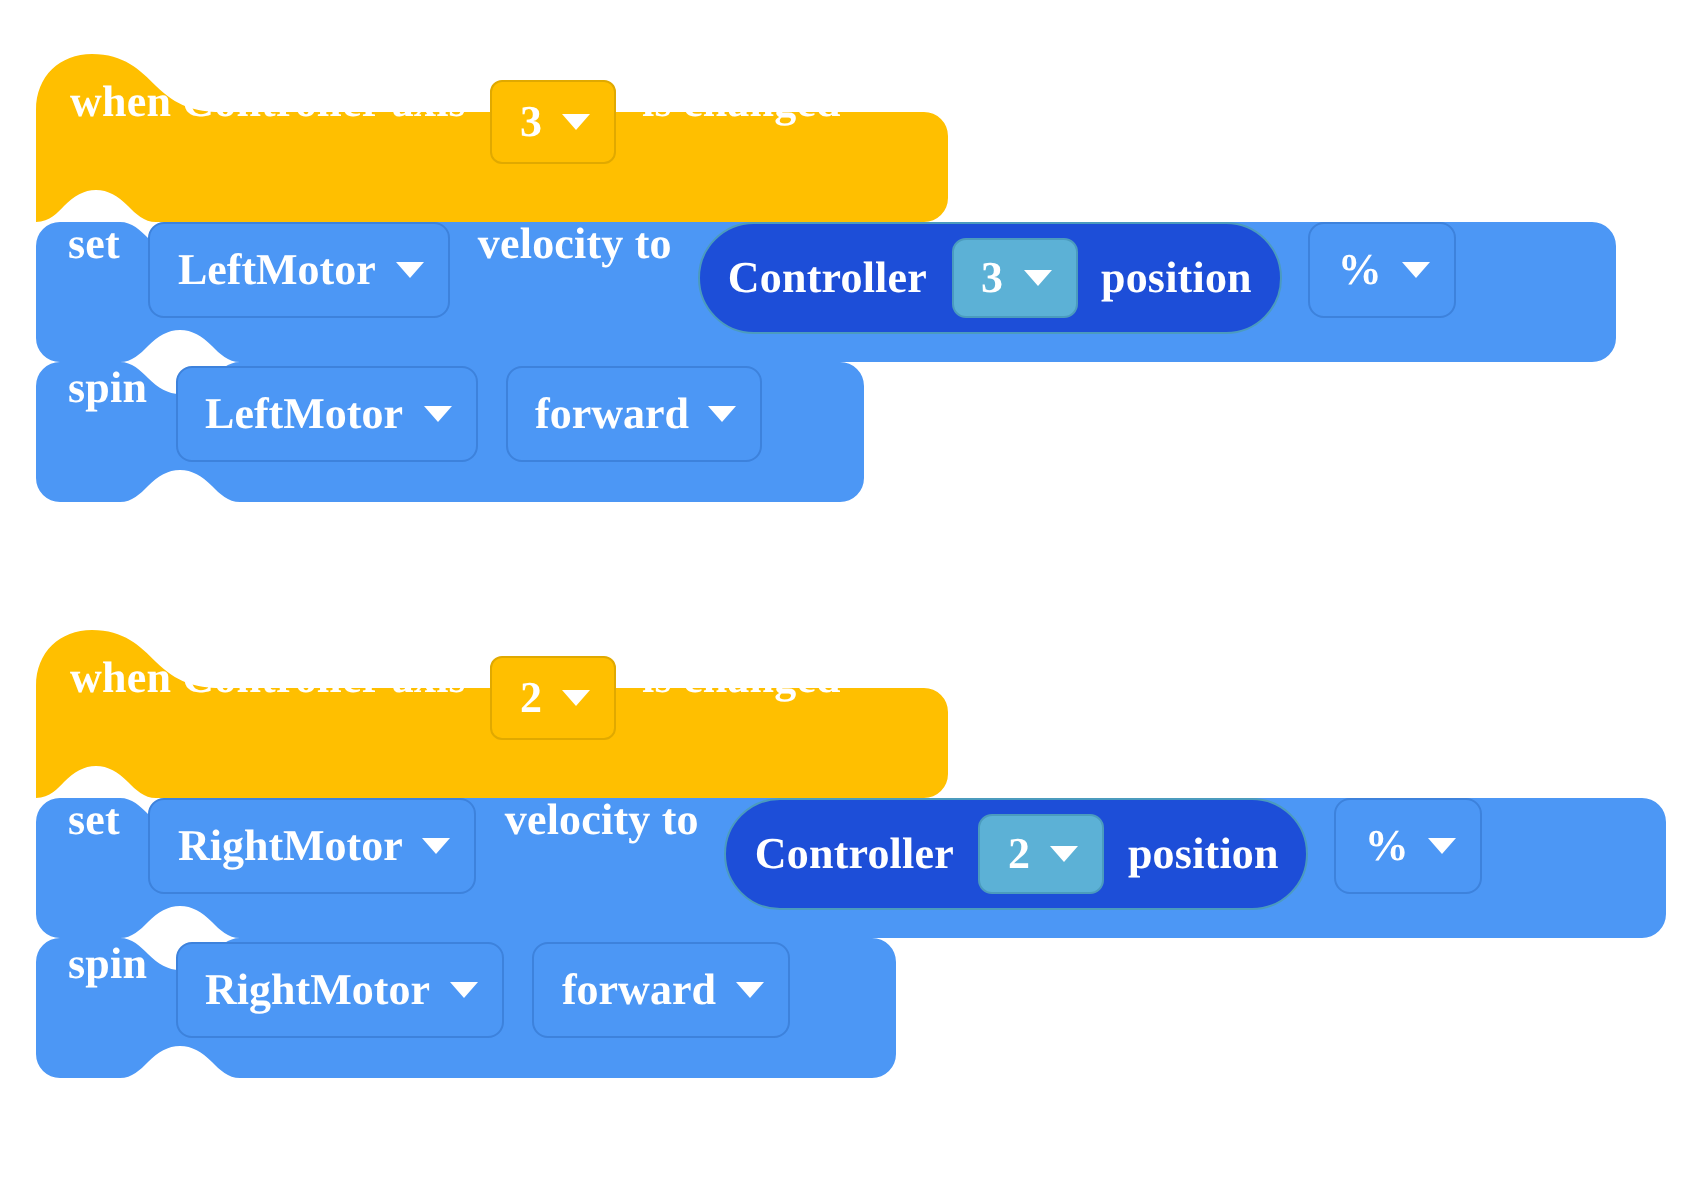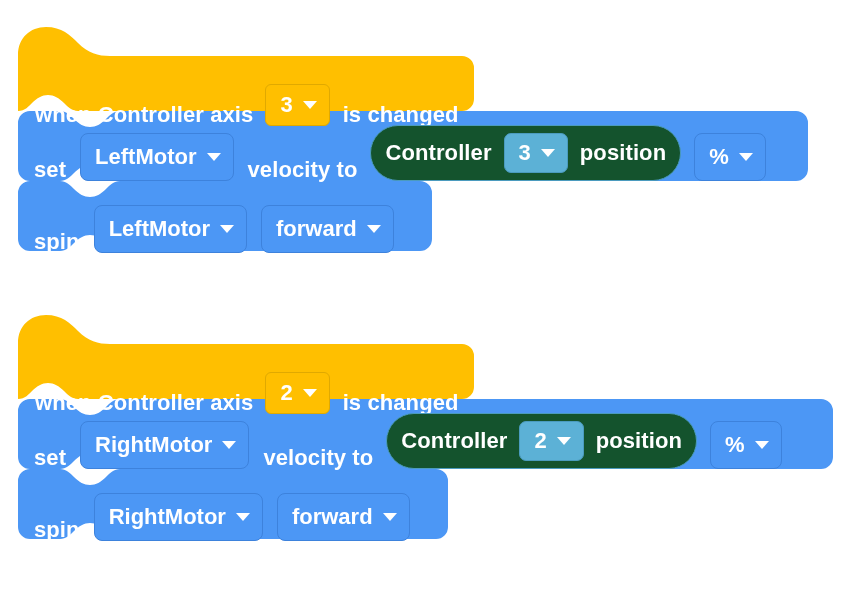--- a/index.html
+++ b/index.html
@@ -23,23 +23,24 @@
     align-items:center;
     box-sizing:border-box;
   }
   .blockrow > .bg{
     position:absolute;left:0;top:0;width:100%;height:100%;
     pointer-events:none;
   }
   .blockrow > .content{
     position:relative;
     display:flex;
-    align-items:flex-end;
+    align-items:flex-start;
     height:100%;
     z-index:2;
+    font-family:Liberation Serif, serif;
   }
 
   
   .lbl{
     color:#ffffff;
     font-size:22px;
     font-weight:bold;
     line-height:1;
     white-space:nowrap;
     letter-spacing:0.1px;
@@ -76,21 +77,21 @@
   
   .dd.mo{ background:#4C97F5; border:1px solid #3d82dc; }
   
   .dd.se{ background:#5CB1D6; border:1px solid #4b9bbe; }
 
   
   .reporter{
     display:inline-flex;
     align-items:center;
     height:56px;
-    background:#14532d;
+    background:#1d4ed8;
     border:1px solid #4b9bbe;
     border-radius:28px;
     box-sizing:border-box;
     padding:0 14px;
     white-space:nowrap;
   }
 
   .sp{display:inline-block;}
 </style>
 </head>

